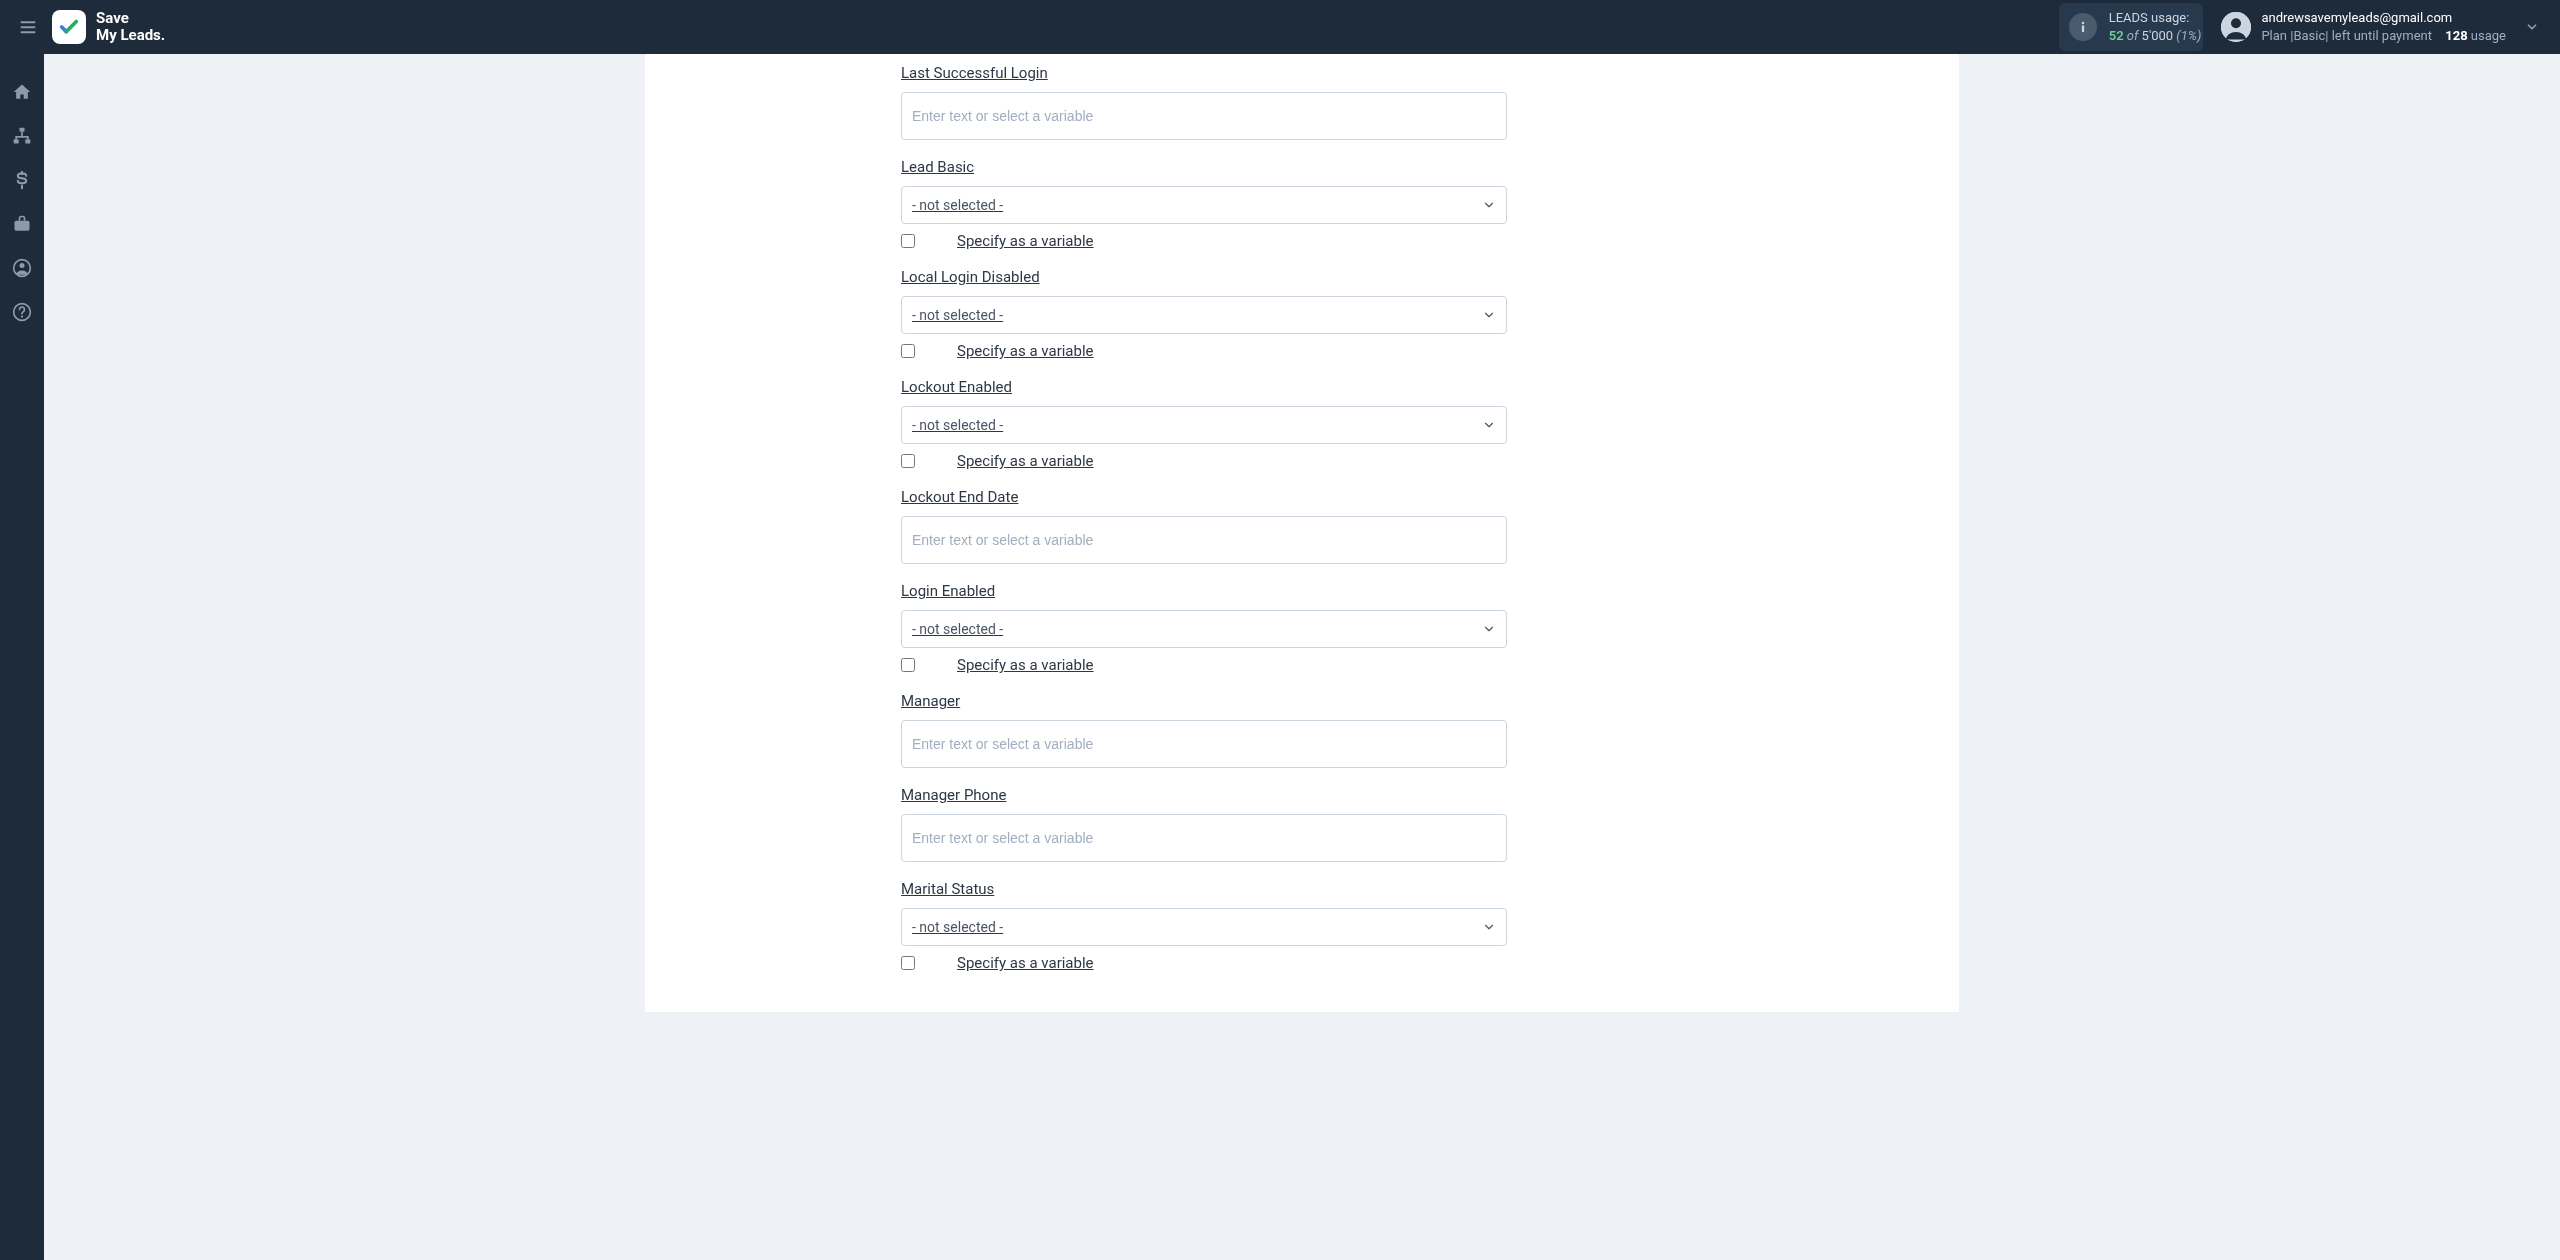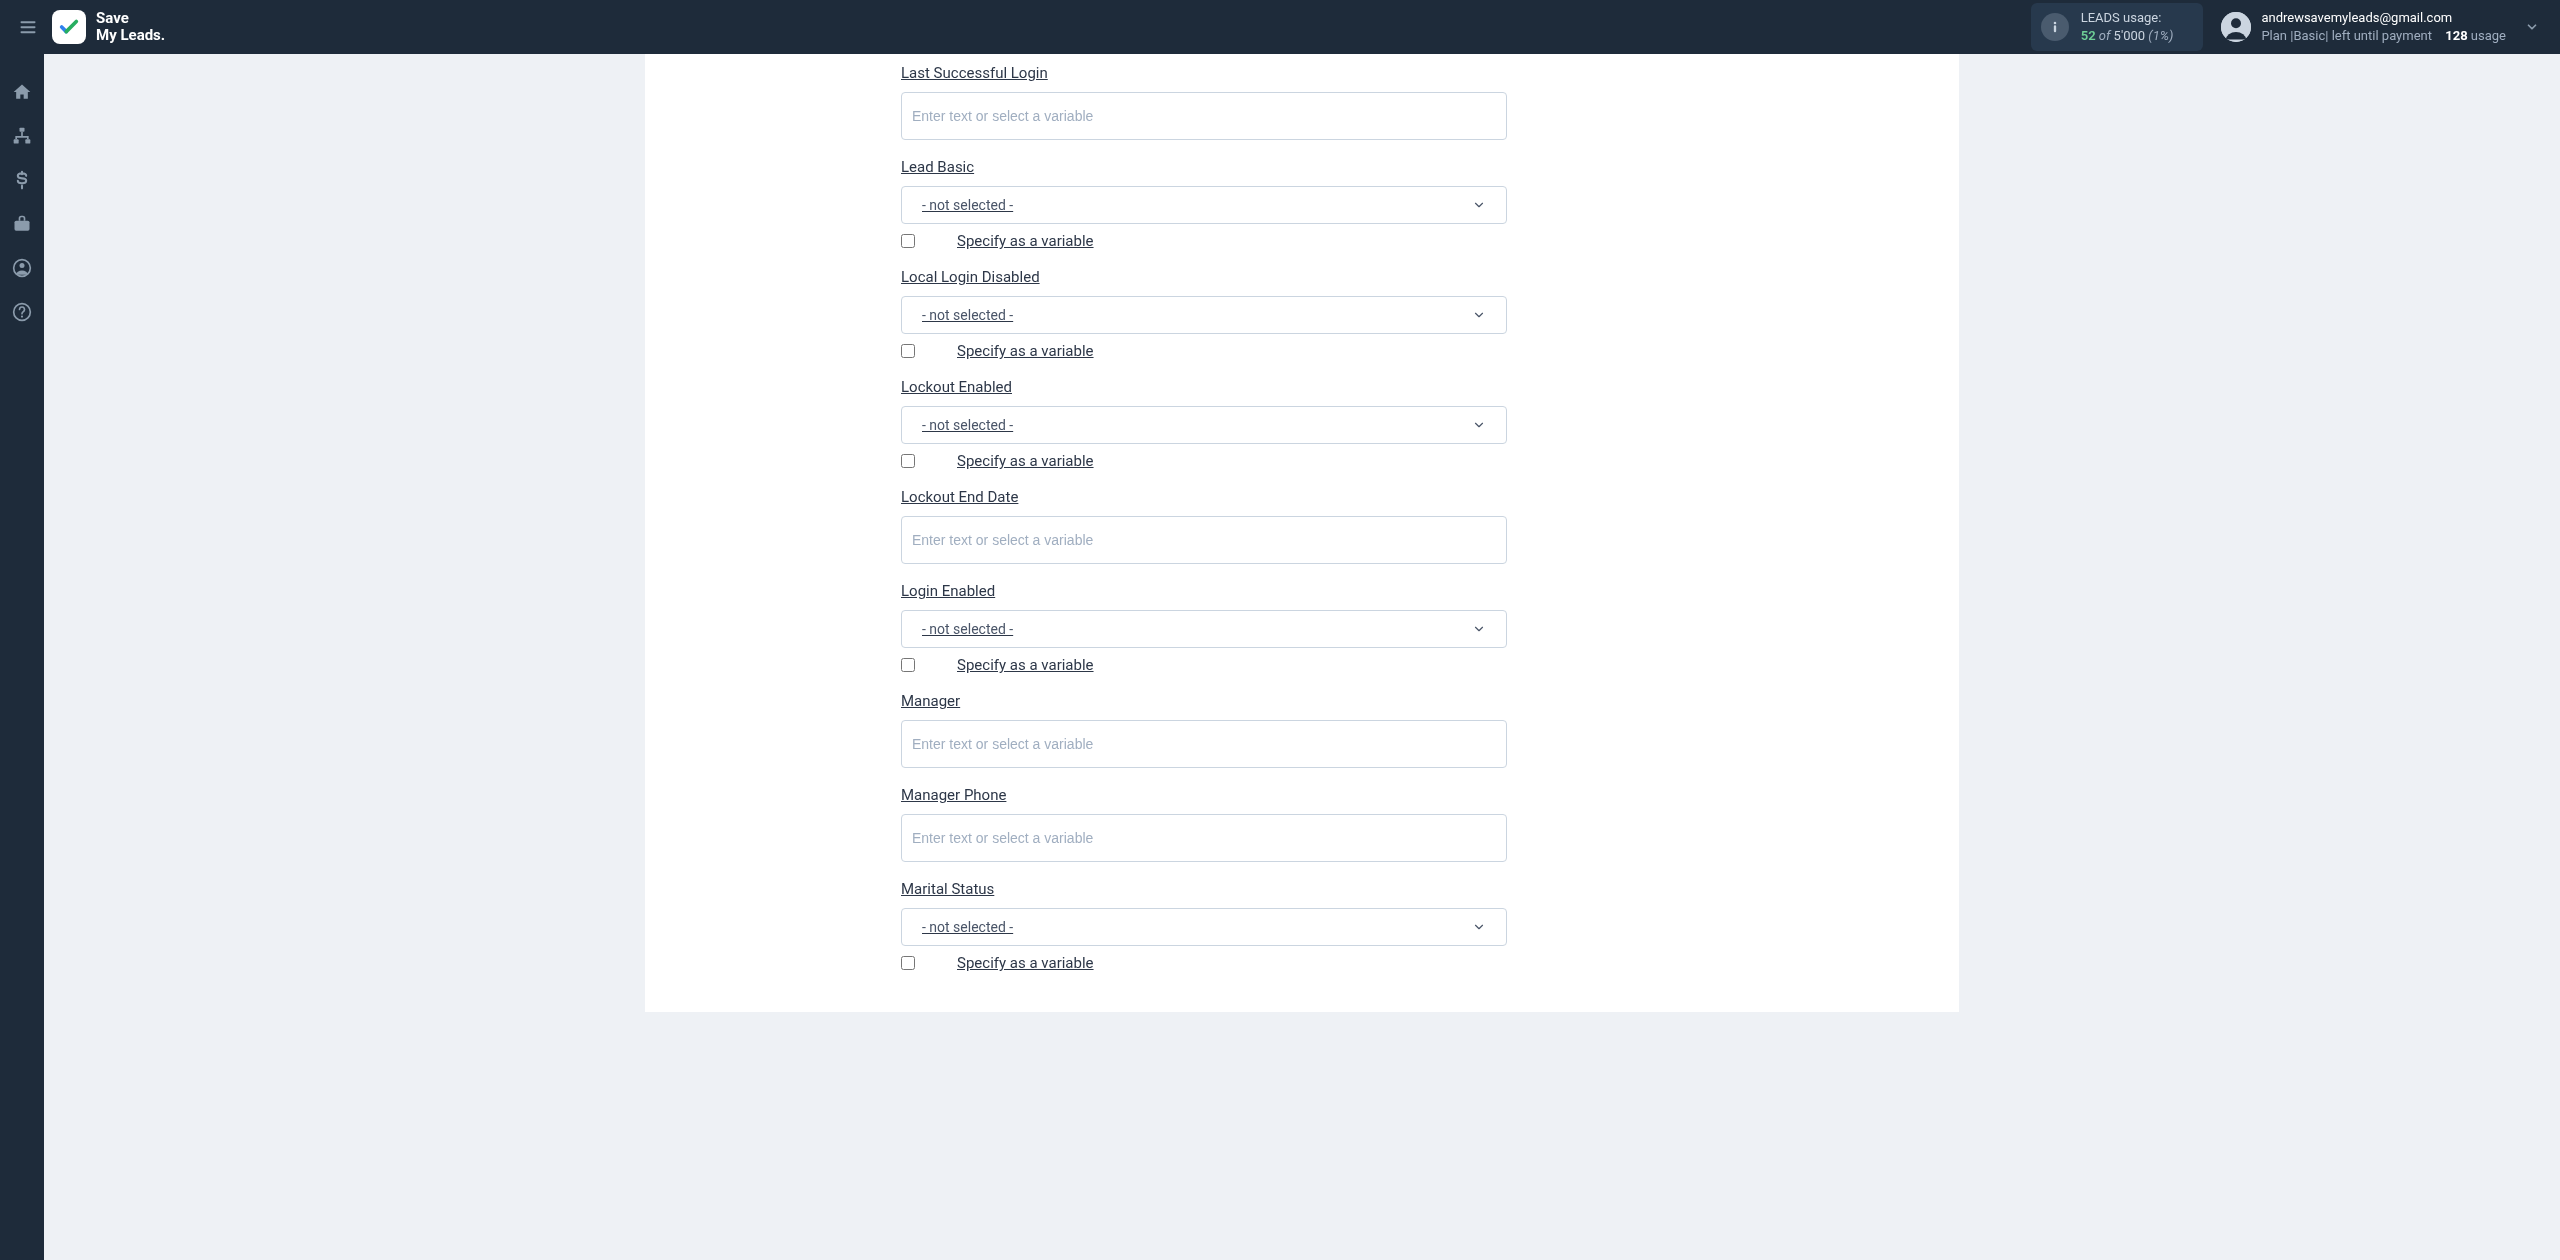--- a/index.html
+++ b/index.html
@@ -50,21 +50,21 @@
     .logo-text {
       font-size: 15px;
       font-weight: 700;
       line-height: 1.15;
       color: #fff;
     }
     .header-spacer { flex: 1; }
     .usage-block {
       background: #27394d;
       border-radius: 6px;
-      padding: 6px 30px 6px 10px;
+      padding: 6px 2px 6px 10px;
       display: flex;
       align-items: center;
       margin-right: 18px;
     }
     .usage-icon {
       width: 28px; height: 28px;
       border-radius: 50%;
       background: #4a5b6e;
       display: flex;
       align-items: center;
@@ -163,21 +163,21 @@
       font-size: 14px;
       color: #ec4899;
       background: #fff;
     }
     .text-input::placeholder { color: #a0aec0; }
     .select-input {
       width: 100%;
       height: 38px;
       border: 1px solid #cbd5e0;
       border-radius: 4px;
-      padding: 0 20px;
+      padding: 0 10px;
       font-size: 14px;
       color: #4a5568;
       background: #fff;
       display: flex;
       align-items: center;
       justify-content: space-between;
       cursor: pointer;
     }
     .select-input svg { width: 14px; height: 14px; color: #4a5568; flex-shrink: 0; }
     .checkbox-row {

